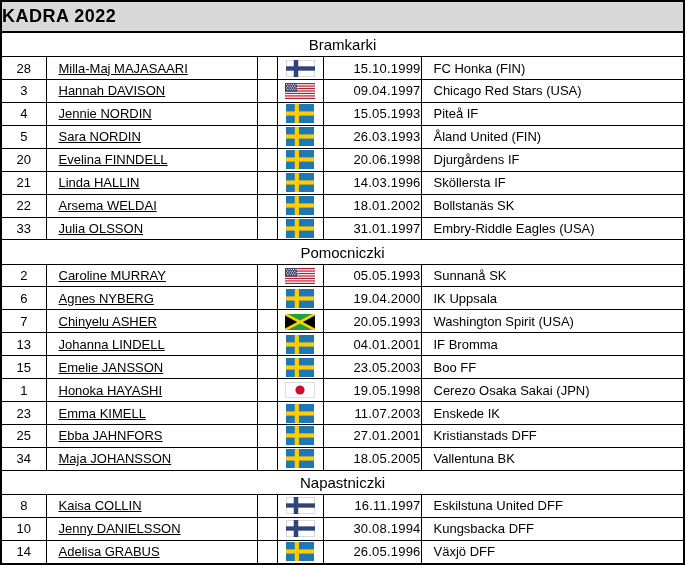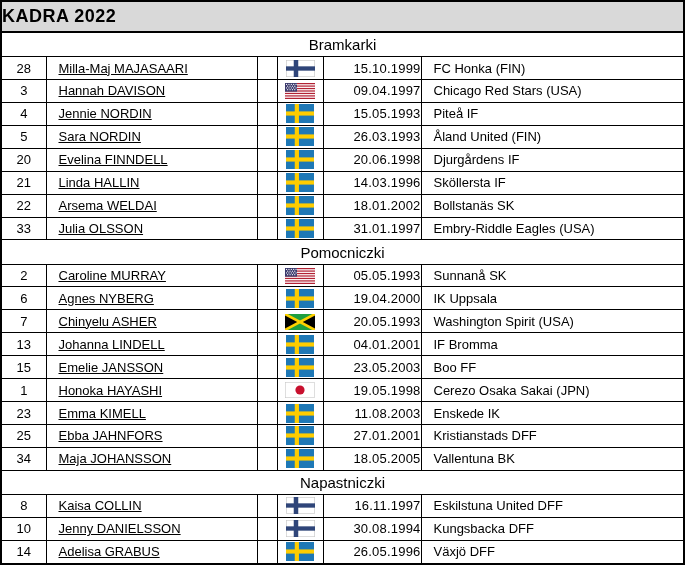--- a/index.html
+++ b/index.html
@@ -285,21 +285,21 @@
         </tr>
         <tr class="player-row">
           <td class="num">23</td>
           <td class="name">Emma KIMELL</td>
           <td class="spacer"></td>
           <td class="flag"><span class="flag-wrap"><svg width="28" height="19" viewBox="0 0 16 10" preserveAspectRatio="none">
                 <rect width="16" height="10" fill="#1E78B6"></rect>
                 <rect x="5" width="2.4" height="10" fill="#FECC00"></rect>
                 <rect y="3.9" width="16" height="2.2" fill="#FECC00"></rect>
               </svg></span></td>
-          <td class="date">11.08.2003</td>
+          <td class="date">11.07.2003</td>
           <td class="club">Enskede IK</td>
         </tr>
         <tr class="player-row">
           <td class="num">25</td>
           <td class="name">Ebba JAHNFORS</td>
           <td class="spacer"></td>
           <td class="flag"><span class="flag-wrap"><svg width="28" height="19" viewBox="0 0 16 10" preserveAspectRatio="none">
                 <rect width="16" height="10" fill="#1E78B6"></rect>
                 <rect x="5" width="2.4" height="10" fill="#FECC00"></rect>
                 <rect y="3.9" width="16" height="2.2" fill="#FECC00"></rect>

